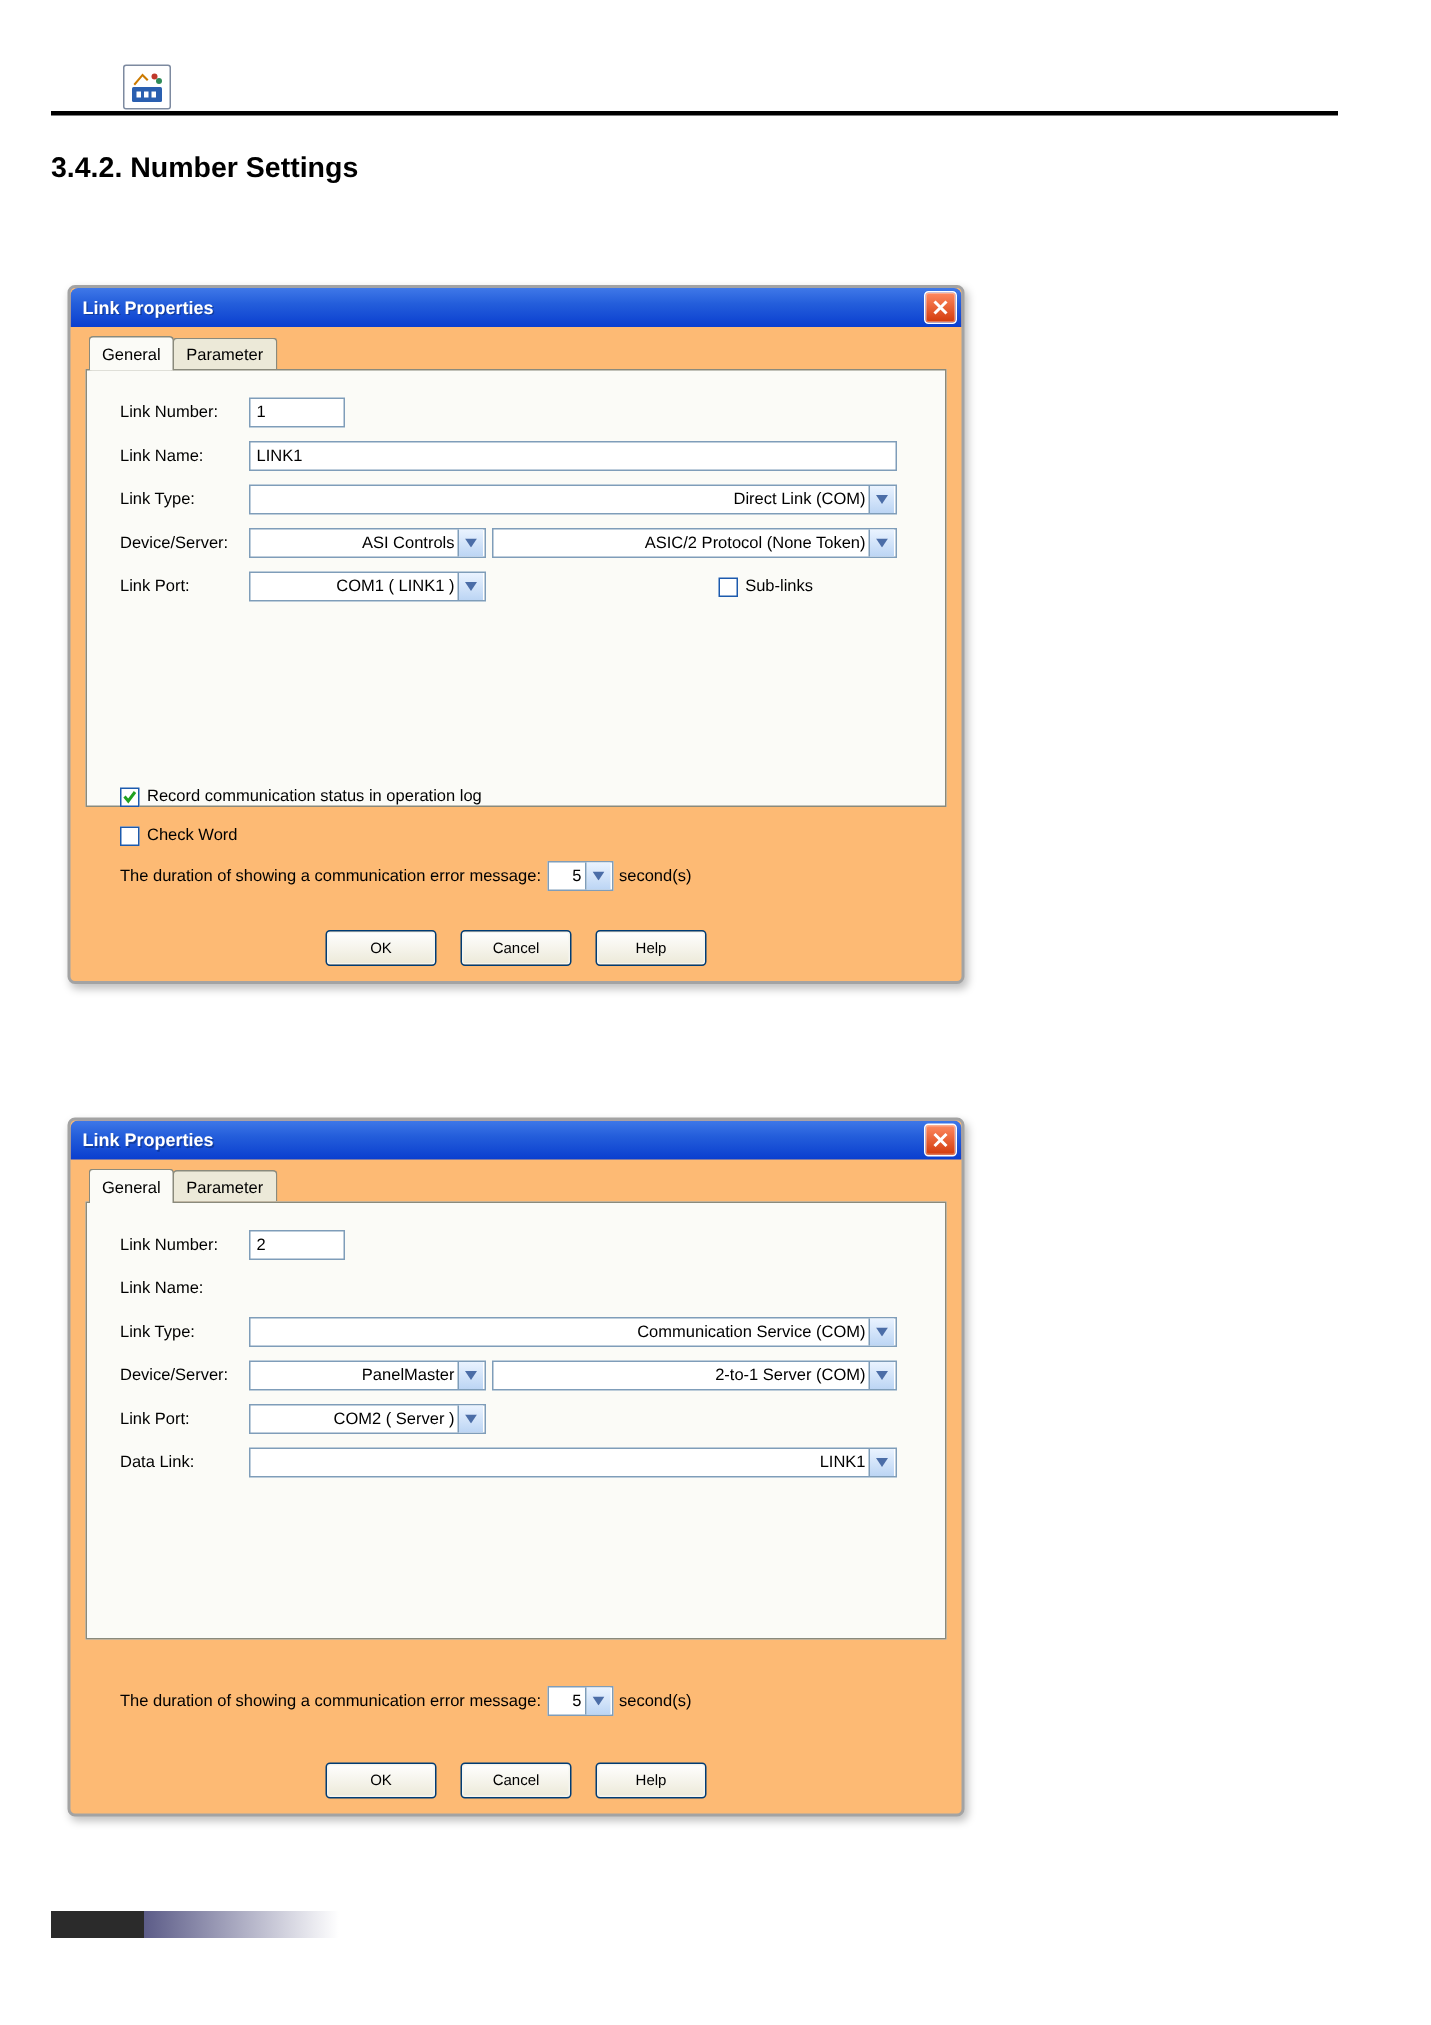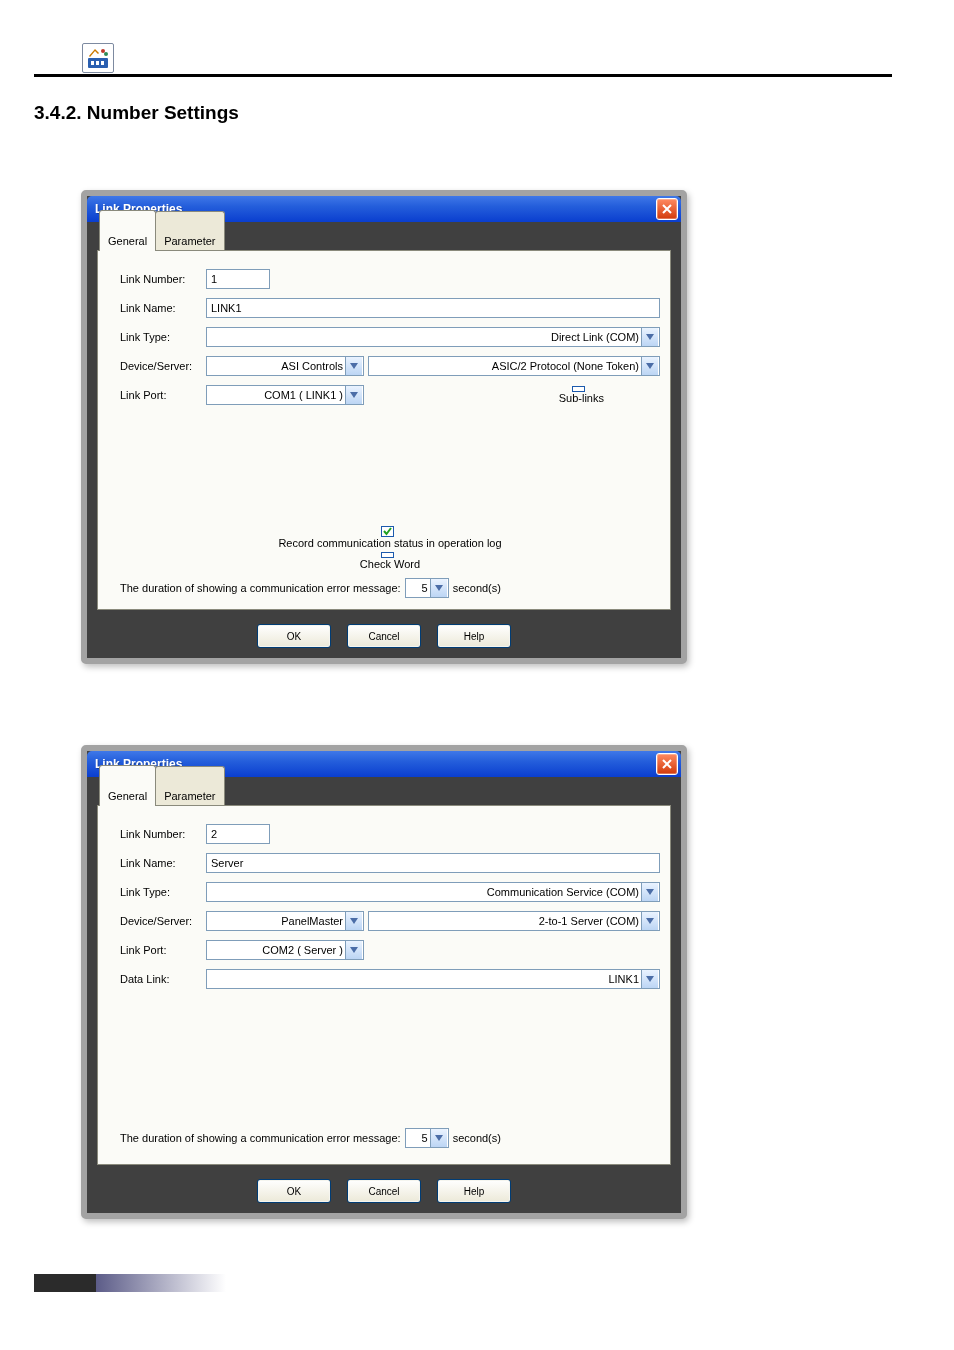--- a/index.html
+++ b/index.html
@@ -46,26 +46,25 @@
     font-family: Arial, sans-serif;
     font-weight: bold;
     font-size: 19px;
     color: #000000;
   }
 
   .dialog {
     position: absolute;
     left: 45px;
     width: 594px;
-    border: 6px solid #a3a3a3;
-    background: #404040;
+    border: 2px solid #a3a3a3;
+    background: #fdba74;
     box-shadow: 2px 3px 6px rgba(0,0,0,.25);
     border-radius: 5px;
     overflow: hidden;
-    margin-left: 36px;
   }
   .dialog.pos1 { top: 190px; height: 462px; }
   .dialog.pos2 { top: 745px; height: 462px; }
 
   .titlebar {
     height: 26px;
     background: linear-gradient(to bottom, #3f78e8 0%, #245edb 40%, #0a3ecf 100%);
     display: flex;
     align-items: center;
     padding: 0 3px 0 8px;
@@ -100,21 +99,21 @@
     height: calc(100% - 26px);
   }
 
   .tabs {
     display: flex;
     align-items: flex-end;
     height: 20px;
     margin-left: 2px;
   }
   .tab {
-    padding: 20px 8px 0 8px;
+    padding: 2px 8px 0 8px;
     height: 18px;
     line-height: 18px;
     border: 1px solid #8a8a7c;
     border-bottom: none;
     background: #ece9d8;
     border-top-left-radius: 3px;
     border-top-right-radius: 3px;
     margin-right: -1px;
     position: relative;
   }
@@ -122,22 +121,22 @@
     background: #fbfbf7;
     z-index: 2;
     height: 20px;
     line-height: 20px;
     top: 1px;
   }
 
   .tab-body {
     border: 1px solid #8a8a7c;
     background: #fbfbf7;
-    height: 360px;
-    padding: 18px 10px 14px 22px;
+    height: 292px;
+    padding: 18px 32px 14px 22px;
     box-sizing: border-box;
     position: relative;
   }
 
   .form-row {
     display: flex;
     align-items: center;
     margin-bottom: 9px;
     height: 20px;
   }
@@ -175,21 +174,20 @@
     align-items: center;
     justify-content: center;
   }
   .combo .combo-arrow svg { width:8px; height:6px; }
 
   .check-row {
     display: flex;
     align-items: center;
     margin-bottom: 8px;
     height: 18px;
-    flex-direction: column;
   }
   .checkbox {
     width: 13px;
     height: 13px;
     border: 1px solid #1c5aad;
     background: #ffffff;
     margin-right: 5px;
     box-sizing: border-box;
     display:flex; align-items:center; justify-content:center;
   }
@@ -390,21 +388,20 @@
       </div>
       <div class="tab-body">
 
         <div class="form-row">
           <div class="form-label">Link Number:</div>
           <div class="text-input" style="width:64px">2</div>
         </div>
 
         <div class="form-row">
           <div class="form-label">Link Name:</div>
-          <div class="text-input" style="flex:1 1 auto">Server</div>
         </div>
 
         <div class="form-row">
           <div class="form-label">Link Type:</div>
           <div class="combo" style="flex:1 1 auto">
             <div class="combo-text">Communication Service (COM)</div>
             <div class="combo-arrow">
                 <svg viewBox="0 0 8 6">
                   <path d="M0 0 L8 0 L4 6 Z" fill="#4b6da7"></path>
                 </svg>

